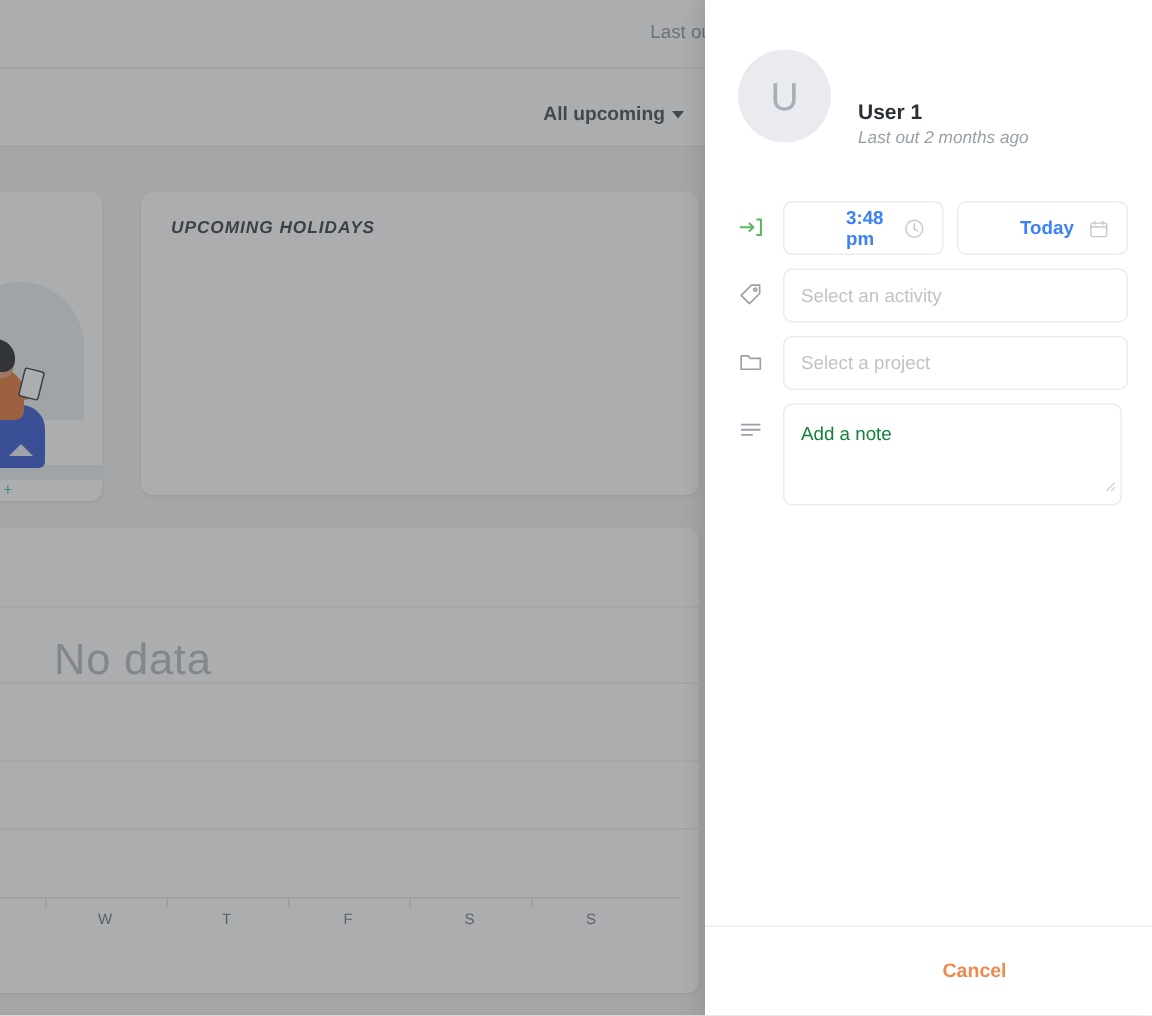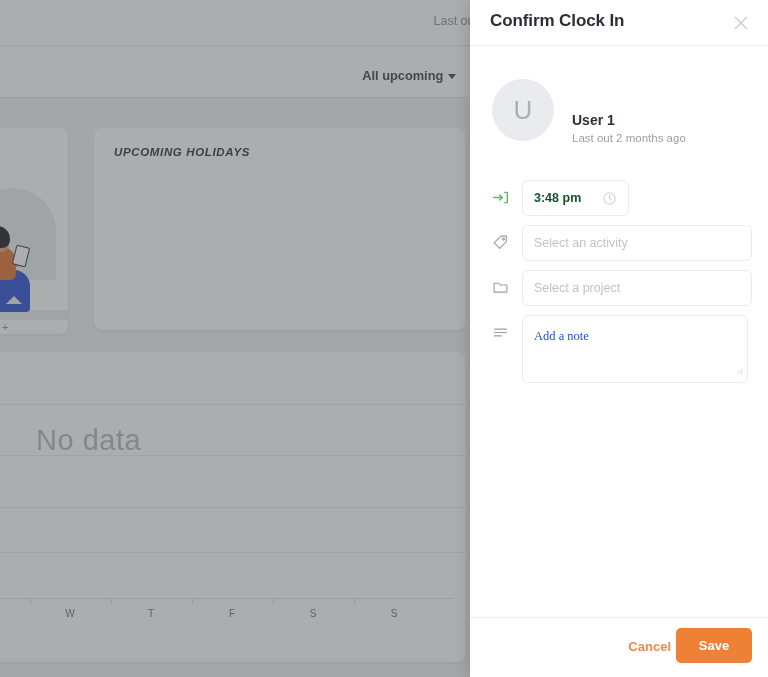--- a/index.html
+++ b/index.html
@@ -106,41 +106,41 @@
   .panel-body { flex: 1 1 auto; position: relative; overflow: visible; }
 
   .user-row { position: absolute; left: 22px; top: 30px; display: flex; align-items: center; }
   .avatar {
     width: 62px; height: 62px; border-radius: 50%; background: #e9ebef;
     display: flex; align-items: center; justify-content: center;
     font-size: 26px; color: #a9aebb; font-weight: normal;
   }
   .user-meta { margin-left: 18px; margin-top: 36px; }
   .user-name { font-size: 14px; font-weight: bold; color: #2b2f36; }
-  .user-sub { font-size: 11.5px; color: #9aa0a8; margin-top: 4px; }
+  .user-sub { font-size: 11.5px; color: #9aa0a8; margin-top: 4px; font-style: italic; }
 
   .field-row { position: absolute; display: flex; align-items: flex-start; }
   .field-icon {
     width: 30px; flex: 0 0 30px; display: flex; align-items: center;
     justify-content: flex-start; color: #9aa0a8; padding-top: 9px;
   }
   .field-icon.green { color: #5cb85c; }
   .ctl {
     border: 1px solid #ebebeb; border-radius: 6px; background: #fff;
     display: flex; align-items: center; height: 36px; padding: 0 11px;
   }
-  .ctl-val { font-size: 12.5px; font-weight: bold; color: #14532d; }
+  .ctl-val { font-size: 12.5px; font-weight: bold; color: #3b82f6; margin-left: 30px; }
   .ctl-ph { font-size: 12.5px; color: #bfc3c8; }
   .ctl-icon { margin-left: auto; color: #c4c8cd; display: flex; }
 
   .note-box {
     border: 1px solid #ebebeb; border-radius: 6px; background: #fff;
     width: 226px; height: 68px; position: relative; padding: 10px 11px;
   }
-  .note-ph { font-size: 12.5px; color: #1d4ed8; font-family: Liberation Serif, serif; }
+  .note-ph { font-size: 12.5px; color: #15803d; }
   .resize-handle { position: absolute; right: 3px; bottom: 3px; color: #cfd2d6; }
 
   .panel-footer {
     flex: 0 0 60px; border-top: 1px solid #ededed; position: relative; text-decoration: underline;
   }
   .btn-cancel {
     position: absolute; right: 97px; top: 21px;
     font-size: 13px; font-weight: bold; color: #ef8a4d; cursor: pointer; background: none; border: none;
     font-family: inherit;
   }
@@ -203,28 +203,20 @@
       <div class="axis-label" style="left:272px">F</div>
       <div class="axis-label" style="left:353px">S</div>
       <div class="axis-label" style="left:434px">S</div>
     </div>
 
     <div class="dim-overlay"></div>
   </div>
 
   <div class="panel">
 
-    <div class="panel-header">
-      <div class="panel-title">Confirm Clock In</div>
-      <div class="close-btn">
-        <svg width="22" height="22" viewBox="0 0 22 22" fill="none" stroke="currentColor" stroke-width="1.4">
-          <path d="M5 5 L17 17 M17 5 L5 17"></path>
-        </svg>
-      </div>
-    </div>
 
     <div class="panel-body">
 
       <div class="user-row">
         <div class="avatar">U</div>
         <div class="user-meta">
           <div class="user-name">User 1</div>
           <div class="user-sub">Last out 2 months ago</div>
         </div>
       </div>
@@ -239,20 +231,30 @@
         </div>
         <div class="ctl" style="width:107px;">
           <span class="ctl-val">3:48 pm</span>
           <span class="ctl-icon">
             <svg width="15" height="15" viewBox="0 0 20 20" fill="none" stroke="currentColor" stroke-width="1.3">
               <circle cx="10" cy="10" r="7.5"></circle>
                 <path d="M10 5.5 V10 L13 12" stroke-linecap="round"></path>
             </svg>
           </span>
         </div>
+        <div class="ctl" style="width:114px; margin-left:9px;">
+          <span class="ctl-val">Today</span>
+          <span class="ctl-icon">
+            <svg width="15" height="15" viewBox="0 0 20 20" fill="none" stroke="currentColor" stroke-width="1.3">
+              <rect x="3" y="5" width="14" height="12" rx="1.5"></rect>
+                <path d="M3 8.5 H17"></path>
+                <path d="M6.5 3.5 V6 M13.5 3.5 V6" stroke-linecap="round"></path>
+            </svg>
+          </span>
+        </div>
       </div>
 
       <div class="field-row" style="left:22px; top:224px;">
         <div class="field-icon">
           <svg width="17" height="17" viewBox="0 0 20 20" fill="none" stroke="currentColor" stroke-width="1.3" stroke-linejoin="round">
             <path d="M2.5 15.5 V5 H8 L9.6 7 H17.5 V15.5 Z"></path>
           </svg>
         </div>
         <div class="ctl" style="width:230px;">
           <span class="ctl-ph">Select a project</span>
@@ -286,17 +288,16 @@
               <path d="M9 3 L3 9 M9 6.5 L6.5 9"></path>
             </svg>
           </span>
         </div>
       </div>
 
     </div>
 
     <div class="panel-footer">
       <button class="btn-cancel">Cancel</button>
-      <button class="btn-save">Save</button>
     </div>
 
   </div>
 </div>
 
 </body></html>

